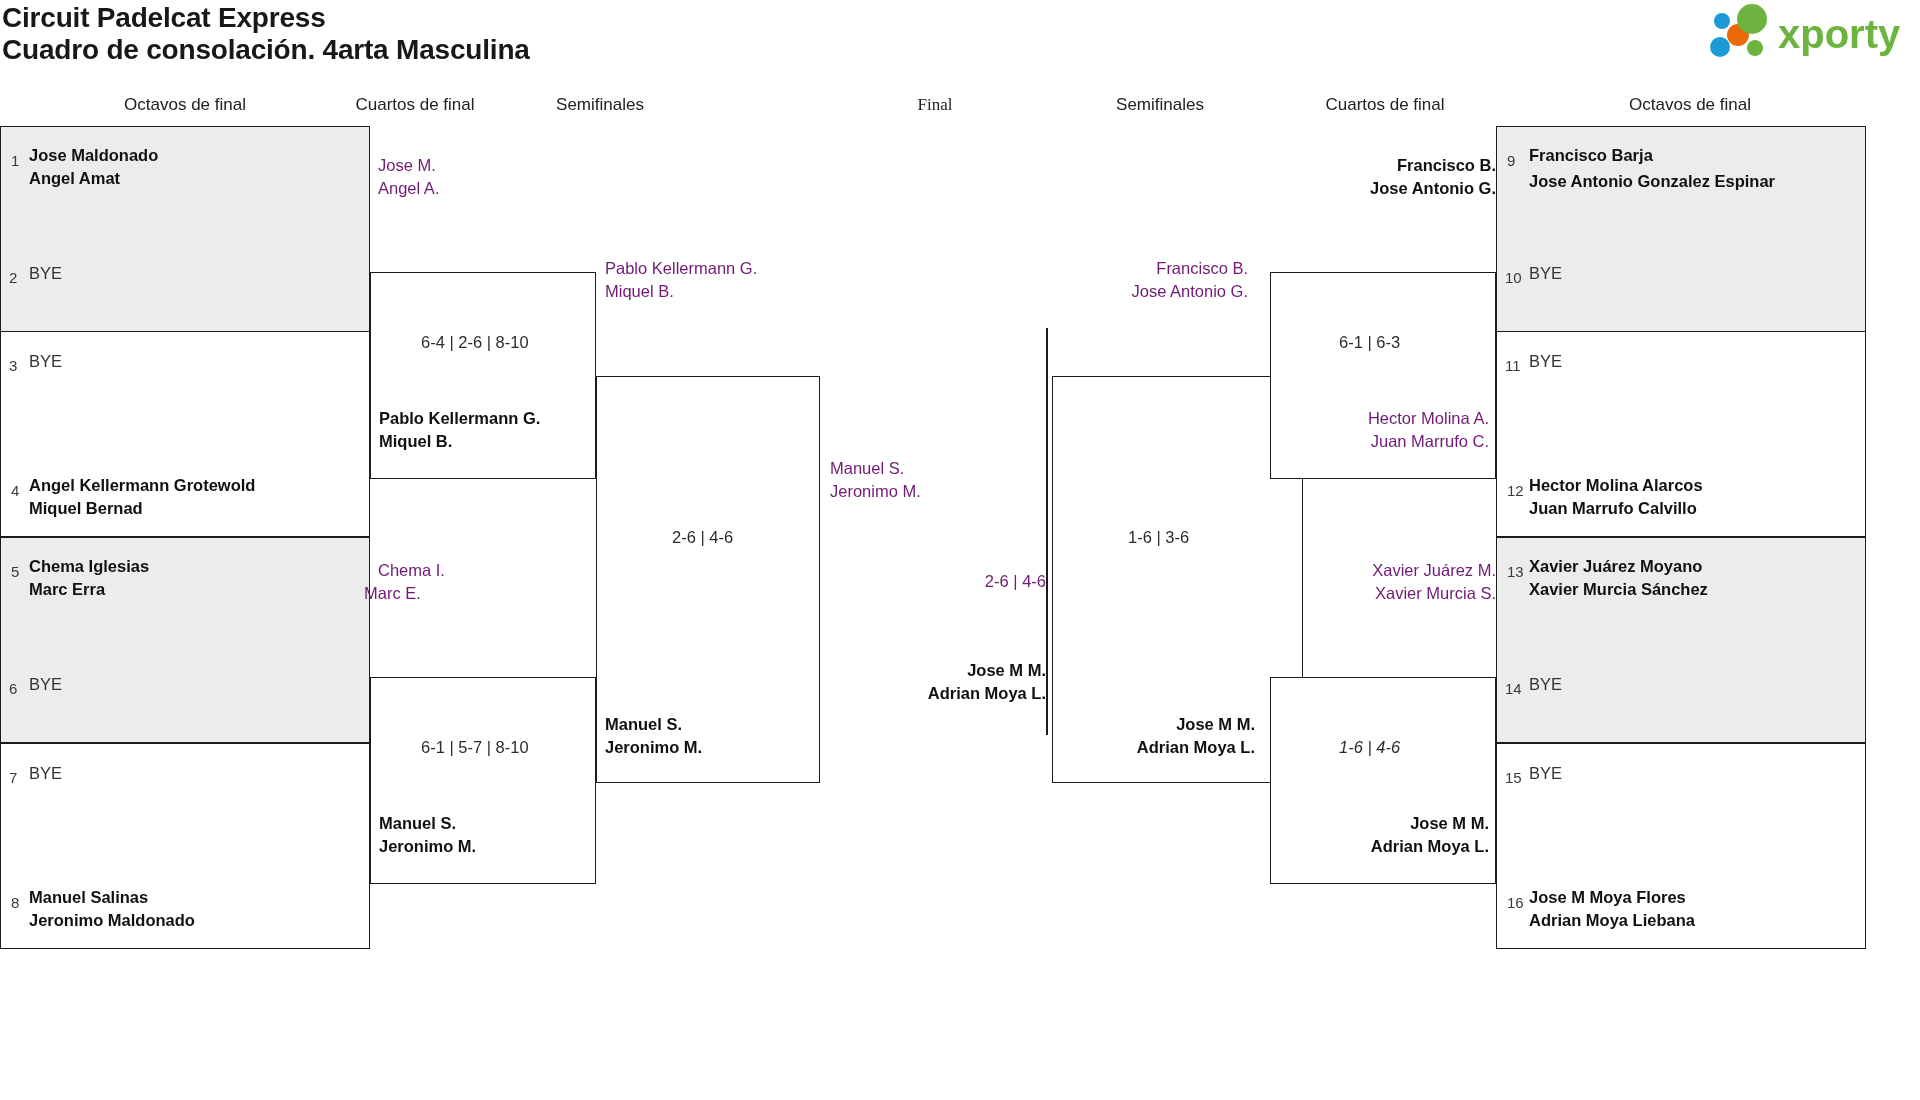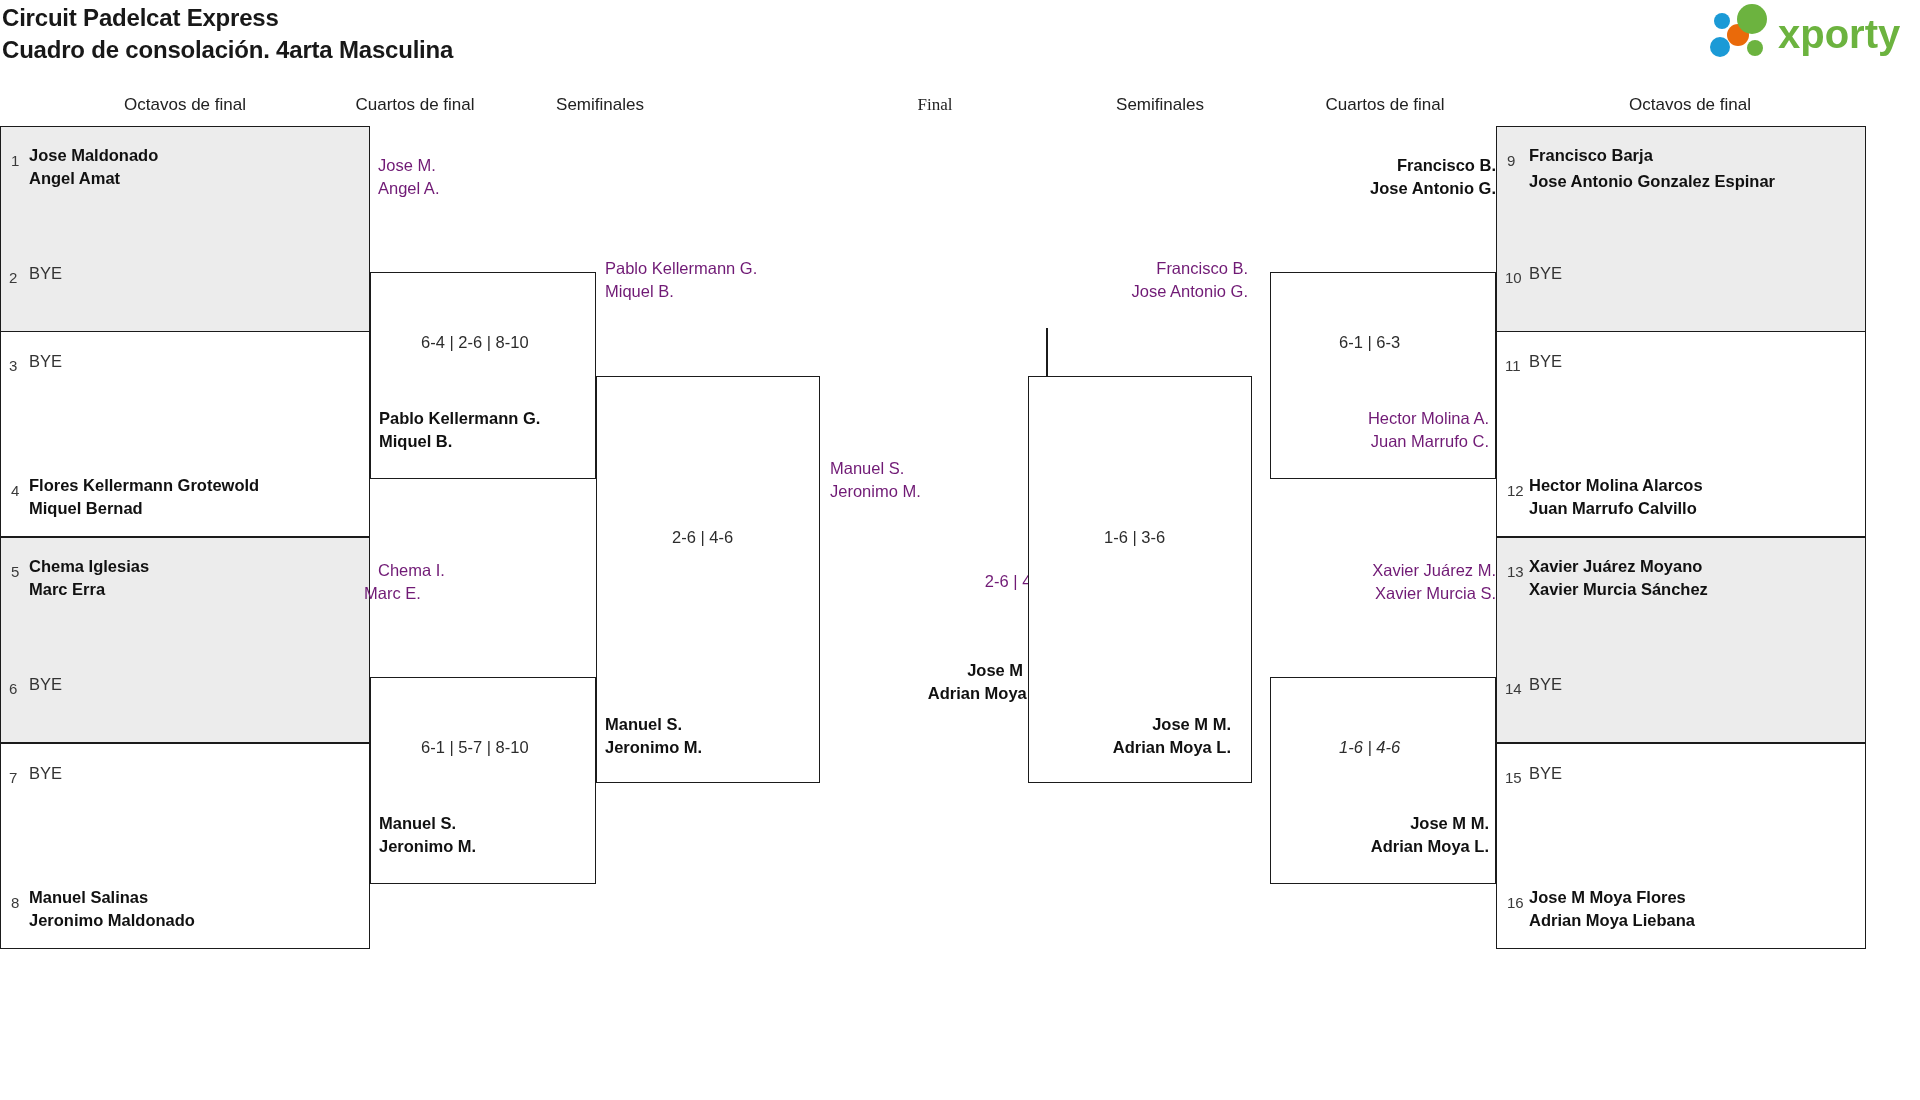--- a/index.html
+++ b/index.html
@@ -7,21 +7,21 @@
     width:1920px;height:1100px;
     background:#ffffff;
     font-family:"Liberation Sans","DejaVu Sans",sans-serif;
     color:#1d1d1d;
     overflow:hidden;
   }
   #stage{position:relative;width:1920px;height:1100px;}
 
   
   .title-block{position:absolute;left:2px;top:2px;}
-  .title-line{font-size:24px;font-weight:700;letter-spacing:-.2px;line-height:32px;color:#181818;white-space:nowrap;}
+  .title-line{font-size:28px;font-weight:700;letter-spacing:-.2px;line-height:32px;color:#181818;white-space:nowrap;}
 
   .logo{position:absolute;right:10px;top:4px;width:200px;height:58px;}
   .logo svg{display:block;}
 
   
   .round-head{
     position:absolute;top:95px;
     font-size:17px;font-weight:400;color:#222;
     text-align:center;white-space:nowrap;
   }
@@ -91,21 +91,21 @@
     <div class="names bold" style="left:28px;top:18px;">Jose Maldonado</div>
     <div class="names bold" style="left:28px;top:41px;">Angel Amat</div>
     <div class="num" style="left:8px;top:143px;">2</div>
     <div class="names lite" style="left:28px;top:136px;">BYE</div>
   </div>
 
   <div class="seed plain" style="left:0px;top:331px;width:370px;height:206px;">
     <div class="num" style="left:8px;top:26px;">3</div>
     <div class="names lite" style="left:28px;top:19px;">BYE</div>
     <div class="num" style="left:10px;top:151px;">4</div>
-    <div class="names bold" style="left:28px;top:143px;">Flores Kellermann Grotewold</div>
+    <div class="names bold" style="left:28px;top:143px;">Angel Kellermann Grotewold</div>
     <div class="names bold" style="left:28px;top:166px;">Miquel Bernad</div>
   </div>
 
   <div class="seed shade" style="left:0px;top:537px;width:370px;height:206px;">
     <div class="num" style="left:10px;top:26px;">5</div>
     <div class="names bold" style="left:28px;top:18px;">Chema Iglesias</div>
     <div class="names bold" style="left:28px;top:41px;">Marc Erra</div>
     <div class="num" style="left:8px;top:143px;">6</div>
     <div class="names lite" style="left:28px;top:136px;">BYE</div>
   </div>
@@ -144,21 +144,21 @@
 
   <div class="lbl" style="left:830px;top:458px;">Manuel S.</div>
   <div class="lbl" style="left:830px;top:481px;">Jeronimo M.</div>
   <div class="ln v" style="left:1046px;top:328px;height:407px;"></div>
   <div class="lbl r" style="left:826px;top:571px;width:220px;">2-6 | 4-6</div>
   <div class="lbl r bold" style="left:826px;top:660px;width:220px;">Jose M M.</div>
   <div class="lbl r bold" style="left:826px;top:683px;width:220px;">Adrian Moya L.</div>
 
   <div class="lbl r" style="left:1000px;top:258px;width:248px;">Francisco B.</div>
   <div class="lbl r" style="left:1000px;top:281px;width:248px;">Jose Antonio G.</div>
-  <div class="box bd plain" style="left:1028px;top:328px;width:224px;height:407px;">
+  <div class="box bd plain" style="left:1052px;top:328px;width:251px;height:407px;">
     <div class="lbl score" style="left:75px;top:150px;">1-6 | 3-6</div>
     <div class="lbl r bold" style="left:-46px;top:337px;width:248px;">Jose M M.</div>
     <div class="lbl r bold" style="left:-46px;top:360px;width:248px;">Adrian Moya L.</div>
   </div>
 
   <div class="lbl r bold" style="left:1270px;top:155px;width:226px;">Francisco B.</div>
   <div class="lbl r bold" style="left:1270px;top:178px;width:226px;">Jose Antonio G.</div>
   <div class="box bd plain" style="left:1270px;top:224px;width:226px;height:207px;">
     <div class="lbl score" style="left:68px;top:59px;">6-1 | 6-3</div>
     <div class="lbl r" style="left:0px;top:135px;width:218px;">Hector Molina A.</div>

